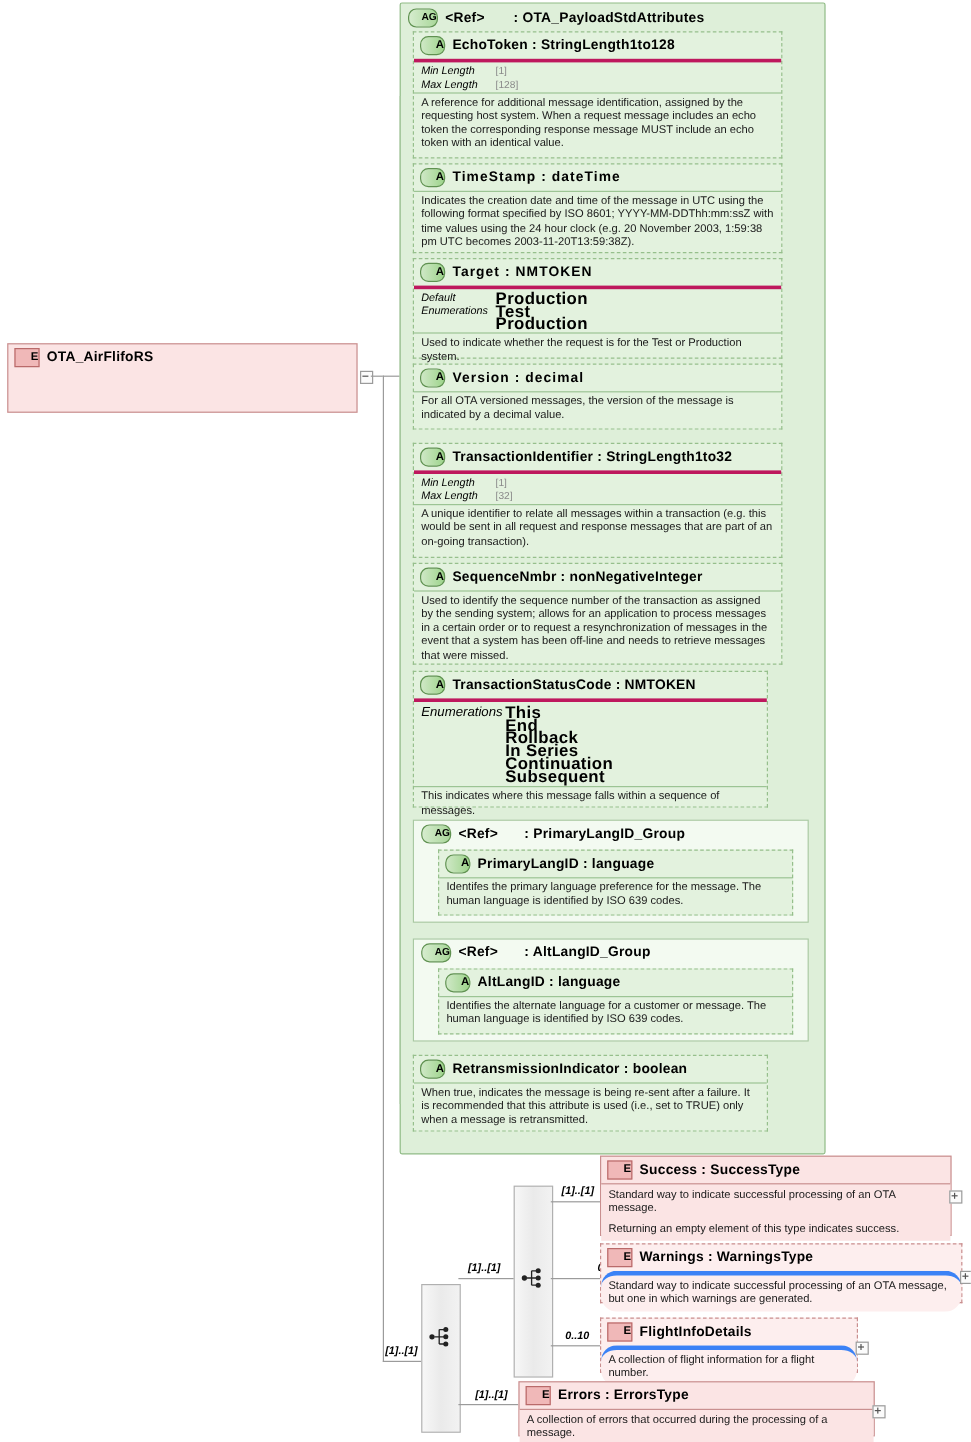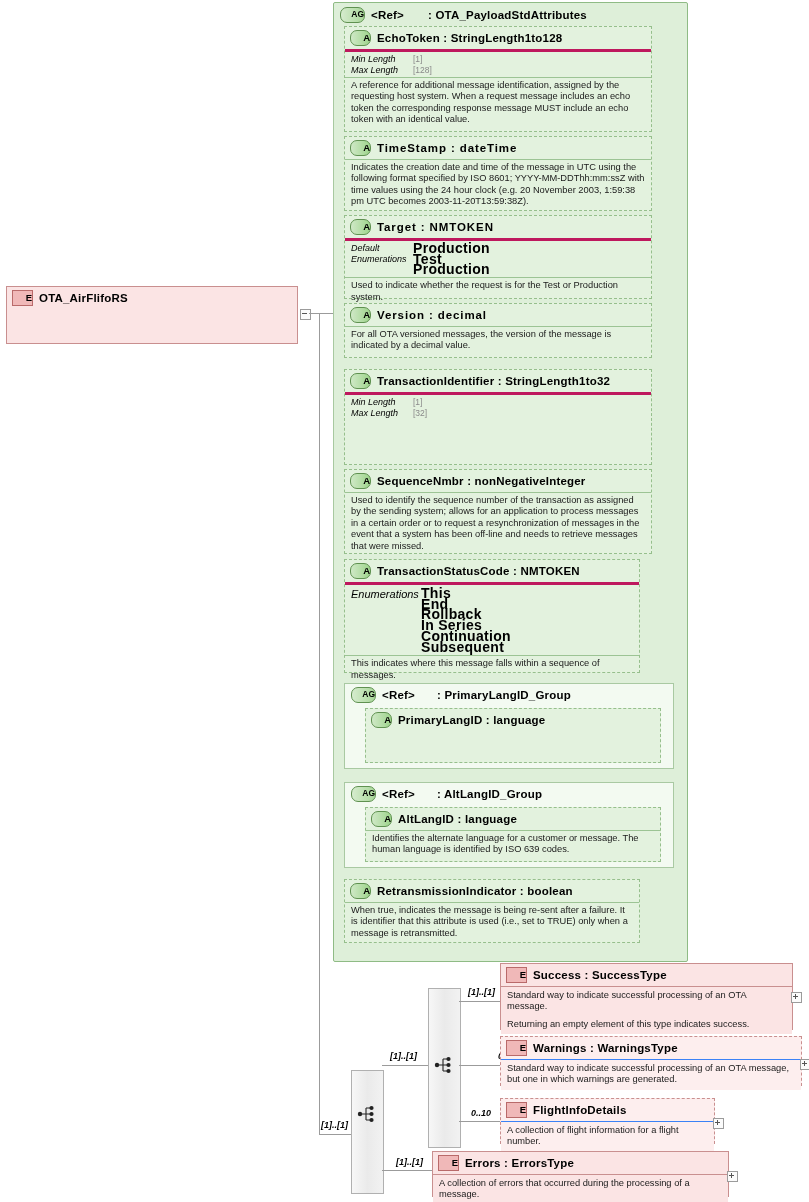--- a/index.html
+++ b/index.html
@@ -11,21 +11,21 @@
   .abs{position:absolute;box-sizing:border-box;}
 
   
   .box{position:absolute;box-sizing:border-box;}
 
   
   .e-box{background:#fbe4e4;border:1px solid #c98f8f;}
   .e-box.dashed{border:1px dashed #c98f8f;background:#fdeeee;}
   .e-box .hdr{display:flex;align-items:center;padding:3px 6px 3px 5px;}
   .e-box .body{border-top:1px solid #c98f8f;padding:3px 6px 4px 6px;background:#fbe4e4;}
-  .e-box.dashed .body{border-top:1px solid #3b82f6;background:#fdeeee;}
+  .e-box.dashed .body{border-top:4px solid #3b82f6;background:#fdeeee;border-radius:13px;}
 
   
   .ag-box{background:#deefd9;border:1px solid #8fbb85;}
   .ag-box .hdr{display:flex;align-items:center;padding:3px 6px;}
 
   
   .a-box{background:#e3f2de;border:1px dashed #96bf8c;}
   .a-box .hdr{display:flex;align-items:center;padding:3px 6px 3px 5px;}
   .a-box .facets{border-top:3px solid #be185d;padding:2px 6px 2px 6px;}
   .a-box .desc{border-top:1px solid #9cc494;padding:2px 6px 3px 6px;}
@@ -165,20 +165,23 @@
   </div>
   <div class="facets">
     <div class="facet-row">
         <span class="facet-name">Min Length</span>
         <span class="facet-val">[1]</span>
       </div>
     <div class="facet-row">
         <span class="facet-name">Max Length</span>
         <span class="facet-val">[32]</span>
       </div>
+  </div>
+  <div class="desc">
+    <div class="desc-txt">A unique identifier to relate all messages within a transaction (e.g. this would be sent in all request and response messages that are part of an on-going transaction).</div>
   </div>
 </div>
 
 <div class="box a-box" style="left:344px;top:469px;width:308px;height:85px;">
   <div class="hdr">
     <span class="chip chip-a">A</span>
     <span class="title">SequenceNmbr : nonNegativeInteger</span>
   </div>
   <div class="desc">
     <div class="desc-txt">Used to identify the sequence number of the transaction as assigned by the sending system; allows for an application to process messages in a certain order or to request a resynchronization of messages in the event that a system has been off-line and needs to retrieve messages that were missed.</div>
@@ -210,20 +213,23 @@
   <div class="hdr" style="display:flex;align-items:center;padding:3px 6px;">
     <span class="chip chip-ag">AG</span>
     <span class="title" style="margin-right:22px;">&lt;Ref&gt;</span>
     <span class="title">: PrimaryLangID_Group</span>
   </div>
   <div class="box a-box" style="left:20px;top:24px;width:296px;height:55px;">
     <div class="hdr">
       <span class="chip chip-a">A</span>
       <span class="title">PrimaryLangID : language</span>
     </div>
+    <div class="desc">
+      <div class="desc-txt">Identifes the primary language preference for the message.  The human language is identified by ISO 639 codes.</div>
+    </div>
   </div>
 </div>
 
 <div class="box ag-inner" style="left:344px;top:782px;width:330px;height:86px;">
   <div class="hdr" style="display:flex;align-items:center;padding:3px 6px;">
     <span class="chip chip-ag">AG</span>
     <span class="title" style="margin-right:22px;">&lt;Ref&gt;</span>
     <span class="title">: AltLangID_Group</span>
   </div>
   <div class="box a-box" style="left:20px;top:24px;width:296px;height:55px;">
@@ -236,21 +242,21 @@
     </div>
   </div>
 </div>
 
 <div class="box a-box" style="left:344px;top:879px;width:296px;height:64px;">
   <div class="hdr">
     <span class="chip chip-a">A</span>
     <span class="title">RetransmissionIndicator : boolean</span>
   </div>
   <div class="desc">
-    <div class="desc-txt">When true, indicates the message is being re-sent after a failure. It is identifier that this attribute is used (i.e., set to TRUE) only when a message is retransmitted.</div>
+    <div class="desc-txt">When true, indicates the message is being re-sent after a failure. It is recommended that this attribute is used (i.e., set to TRUE) only when a message is retransmitted.</div>
   </div>
 </div>
 
 <div class="vline" style="left:333px;top:80px;height:840px;border-left:1px solid #a8c9a0;"></div>
 
 <div class="grp-col" style="left:351px;top:1070px;width:31px;height:122px;"></div>
 <svg class="abs" style="left:357px;top:1104px;" width="20" height="20" viewBox="0 0 20 20">
   <circle cx="3" cy="10" r="2.2" fill="#222"></circle>
   <path d="M5 10 H9 M9 4 V16 M9 4 H13 M9 10 H13 M9 16 H13" stroke="#222" stroke-width="1.1" fill="none"></path>
   <circle cx="14.5" cy="4" r="2.1" fill="#222"></circle>

